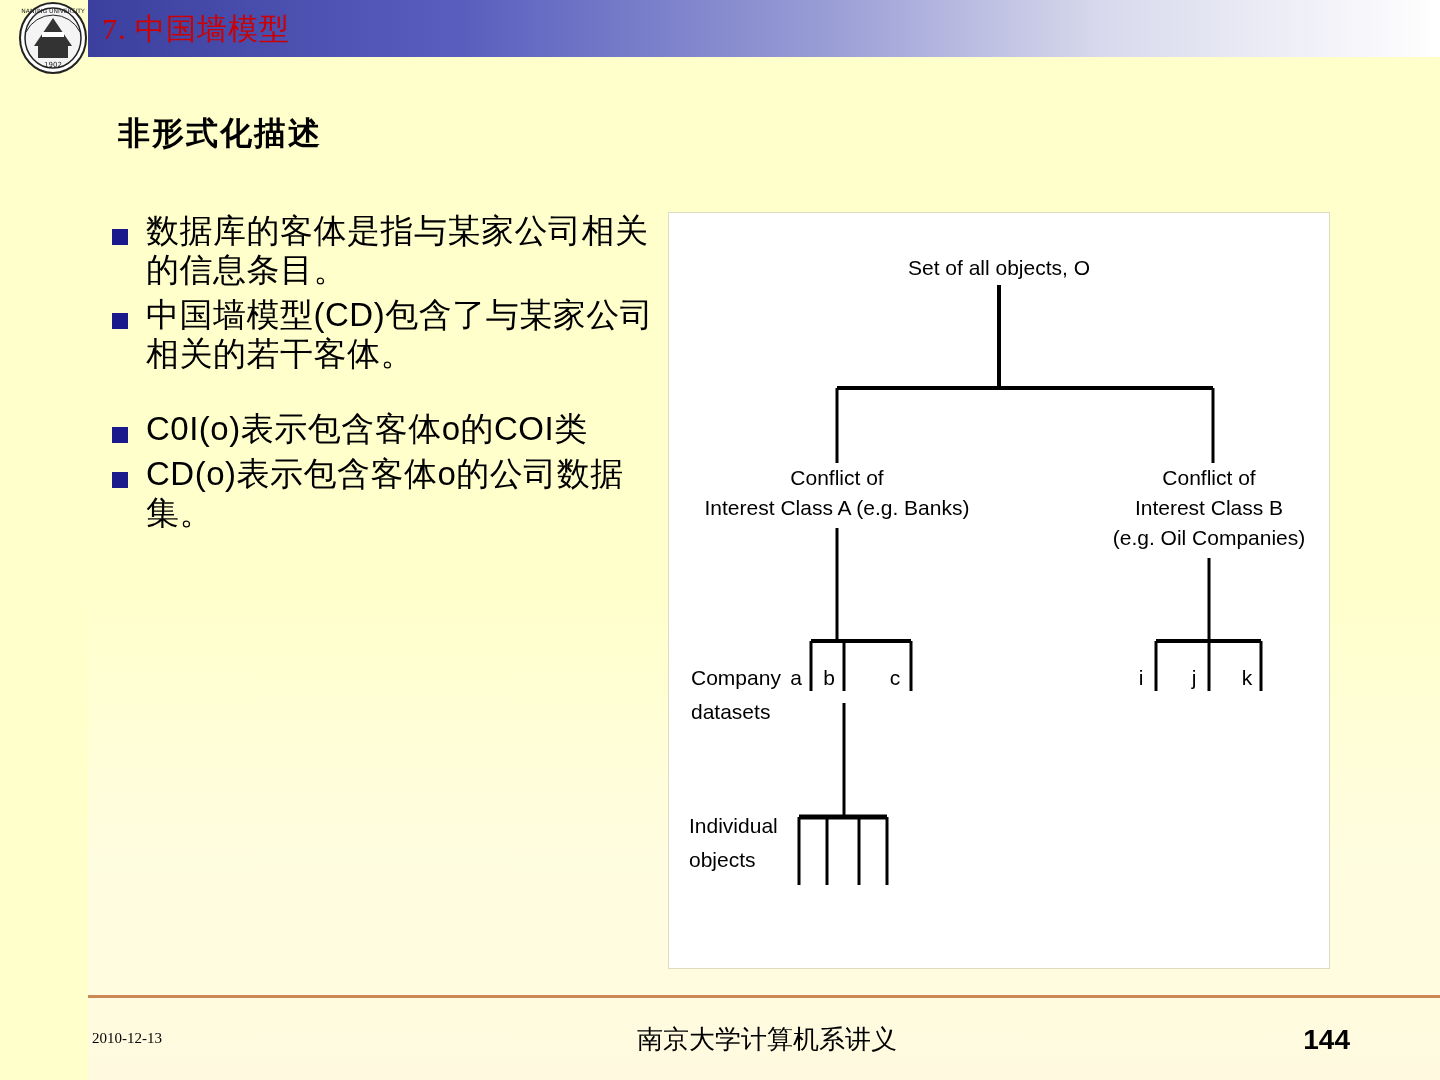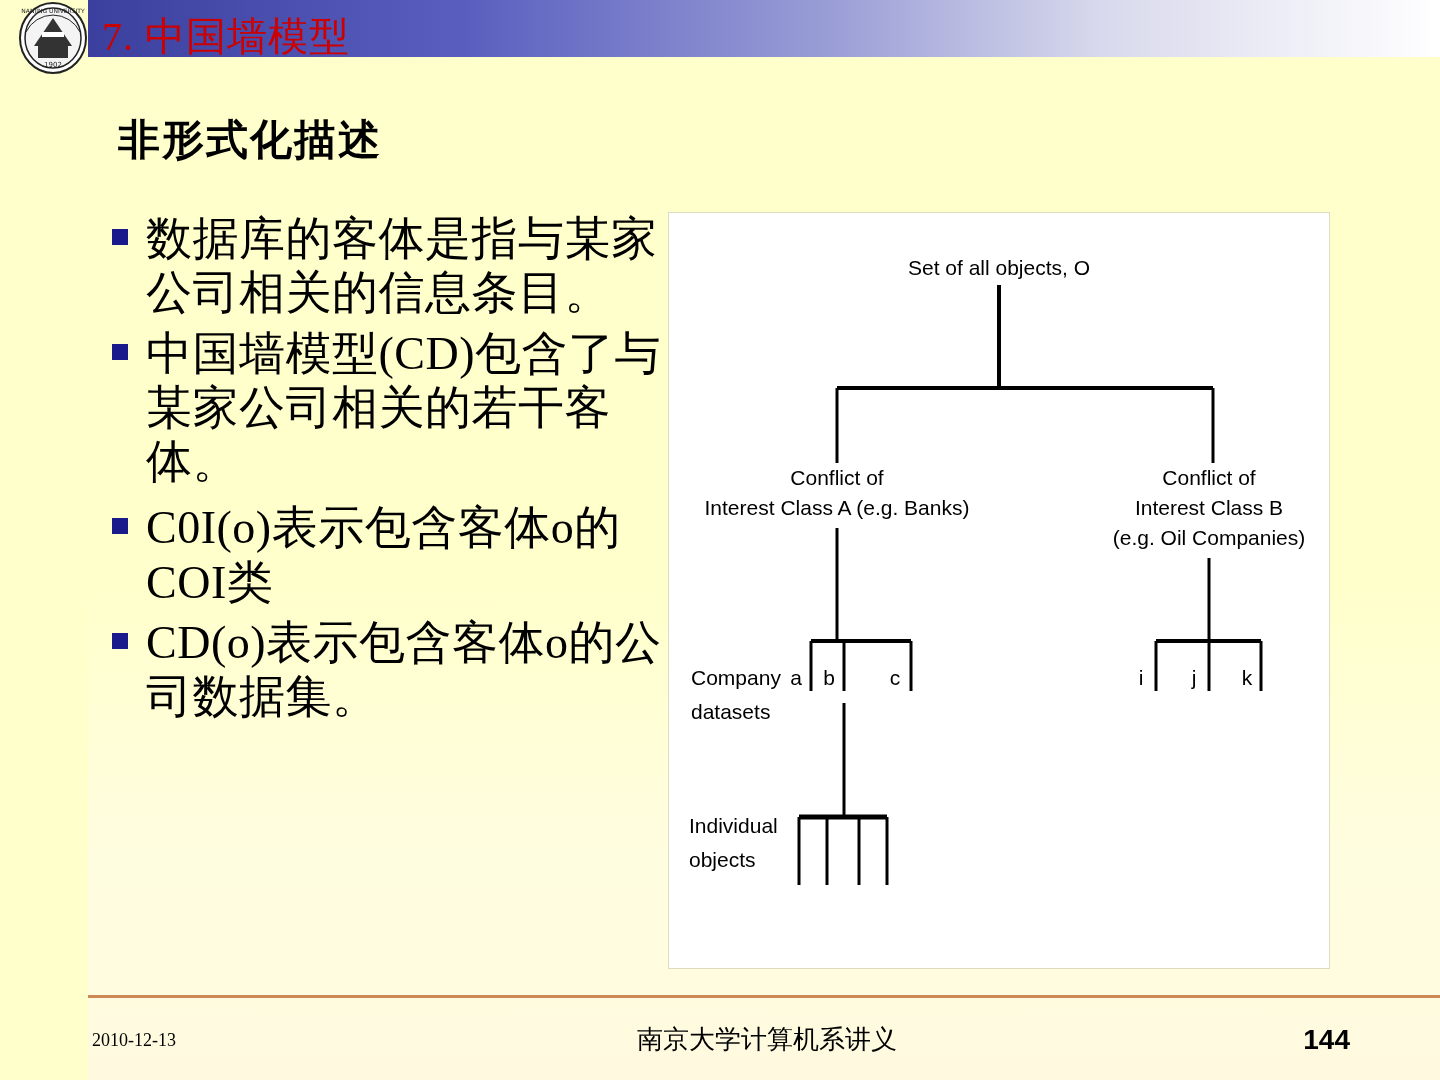--- a/index.html
+++ b/index.html
@@ -26,40 +26,40 @@
     left: 88px;
     top: 0;
     width: 1352px;
     height: 57px;
     background: linear-gradient(to right, #3b3f9e 0%, #5a5fbf 28%, #9a9ed6 55%, #d8d9ec 75%, #ffffff 100%);
   }
   .header-title {
     position: absolute;
     left: 102px;
     top: 9px;
-    font-size: 40px;
+    font-size: 30px;
     color: #cc0000;
     font-family: "Liberation Serif", serif;
     letter-spacing: 1px;
   }
   .logo {
     position: absolute;
     left: 16px;
     top: 2px;
     width: 74px;
     height: 72px;
   }
   .logo svg { display: block; }
 
   
   .slide-title {
     position: absolute;
     left: 118px;
     top: 112px;
-    font-size: 42px;
+    font-size: 32px;
     font-weight: bold;
     color: #000000;
     font-family: "DejaVu Sans", sans-serif;
     letter-spacing: 2px;
   }
 
   
   .bullets {
     position: absolute;
     left: 112px;
@@ -74,27 +74,27 @@
   }
   .bullet .marker {
     flex: 0 0 auto;
     width: 16px;
     height: 16px;
     background: #1a1a8c;
     margin-top: 17px;
     margin-right: 18px;
   }
   .bullet .text {
-    font-size: 46px;
+    font-size: 33px;
     line-height: 1.18;
     color: #000000;
-    font-family: Liberation Serif, serif;
+    font-family: Liberation Sans, sans-serif;
     letter-spacing: 0.5px;
   }
-  .bullet.gap { margin-top: 12px; }
+  .bullet.gap { margin-top: 36px; }
 
   
   .figure {
     position: absolute;
     left: 668px;
     top: 212px;
     width: 660px;
     height: 755px;
     background: #ffffff;
     border: 1px solid #dcdcc0;
@@ -107,21 +107,21 @@
     left: 88px;
     top: 995px;
     width: 1352px;
     height: 3px;
     background: #cc8855;
   }
   .footer-date {
     position: absolute;
     left: 92px;
     top: 1030px;
-    font-size: 18px;
+    font-size: 15px;
     color: #000000;
     font-family: "Liberation Serif", serif;
   }
   .footer-center {
     position: absolute;
     left: 0;
     top: 1022px;
     width: 1440px;
     text-align: center;
     font-size: 26px;

